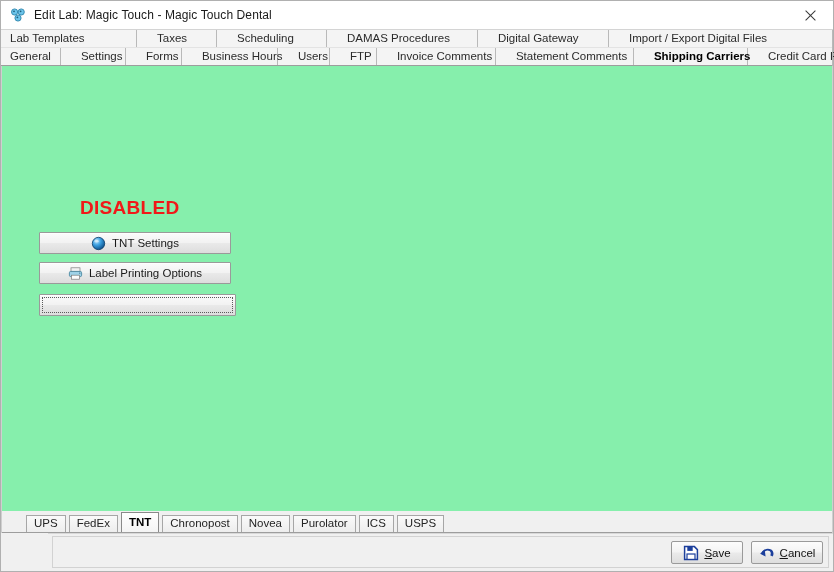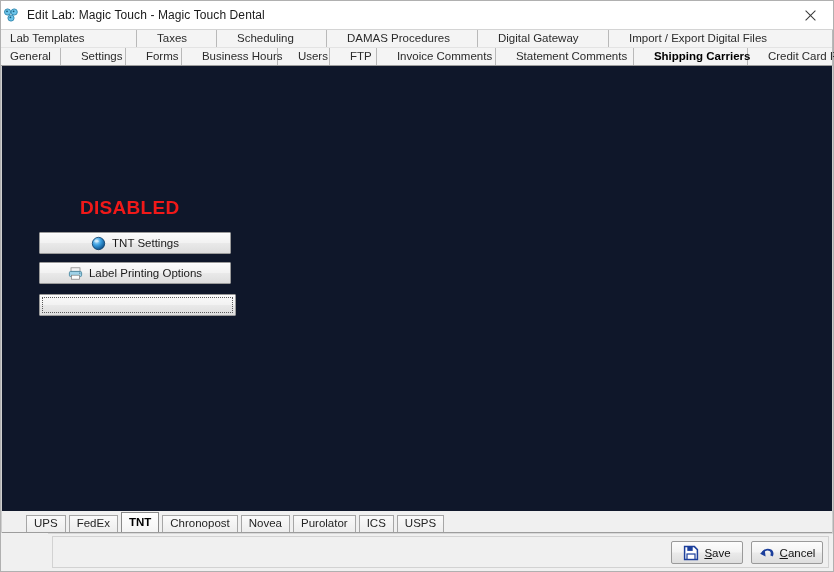--- a/index.html
+++ b/index.html
@@ -20,21 +20,21 @@
     flex-direction: column;
   }
 
   
   .titlebar {
     height: 28px;
     min-height: 28px;
     background: #ffffff;
     display: flex;
     align-items: center;
-    padding-left: 2px;
+    padding-left: 9px;
     position: relative;
   }
   .app-icon {
     width: 16px; height: 16px;
     margin-right: 8px;
     flex: 0 0 auto;
     position: relative;
   }
   .title-text {
     font-size: 12px;
@@ -86,21 +86,21 @@
   .tabstrip .edge-line {
     position: absolute;
     right: 0; top: 0; bottom: 0;
     width: 1px; background: #b9b9b9;
   }
 
   
   .content {
     flex: 1 1 auto;
     position: relative;
-    background: #0f172a;
+    background: #86efac;
     border-left: 1px solid #cfcfcf;
     border-right: 1px solid #cfcfcf;
     overflow: hidden;
     text-align: center;
   }
 
   .disabled-label {
     position: absolute;
     left: 78px; top: 131px;
     font-size: 19px;

